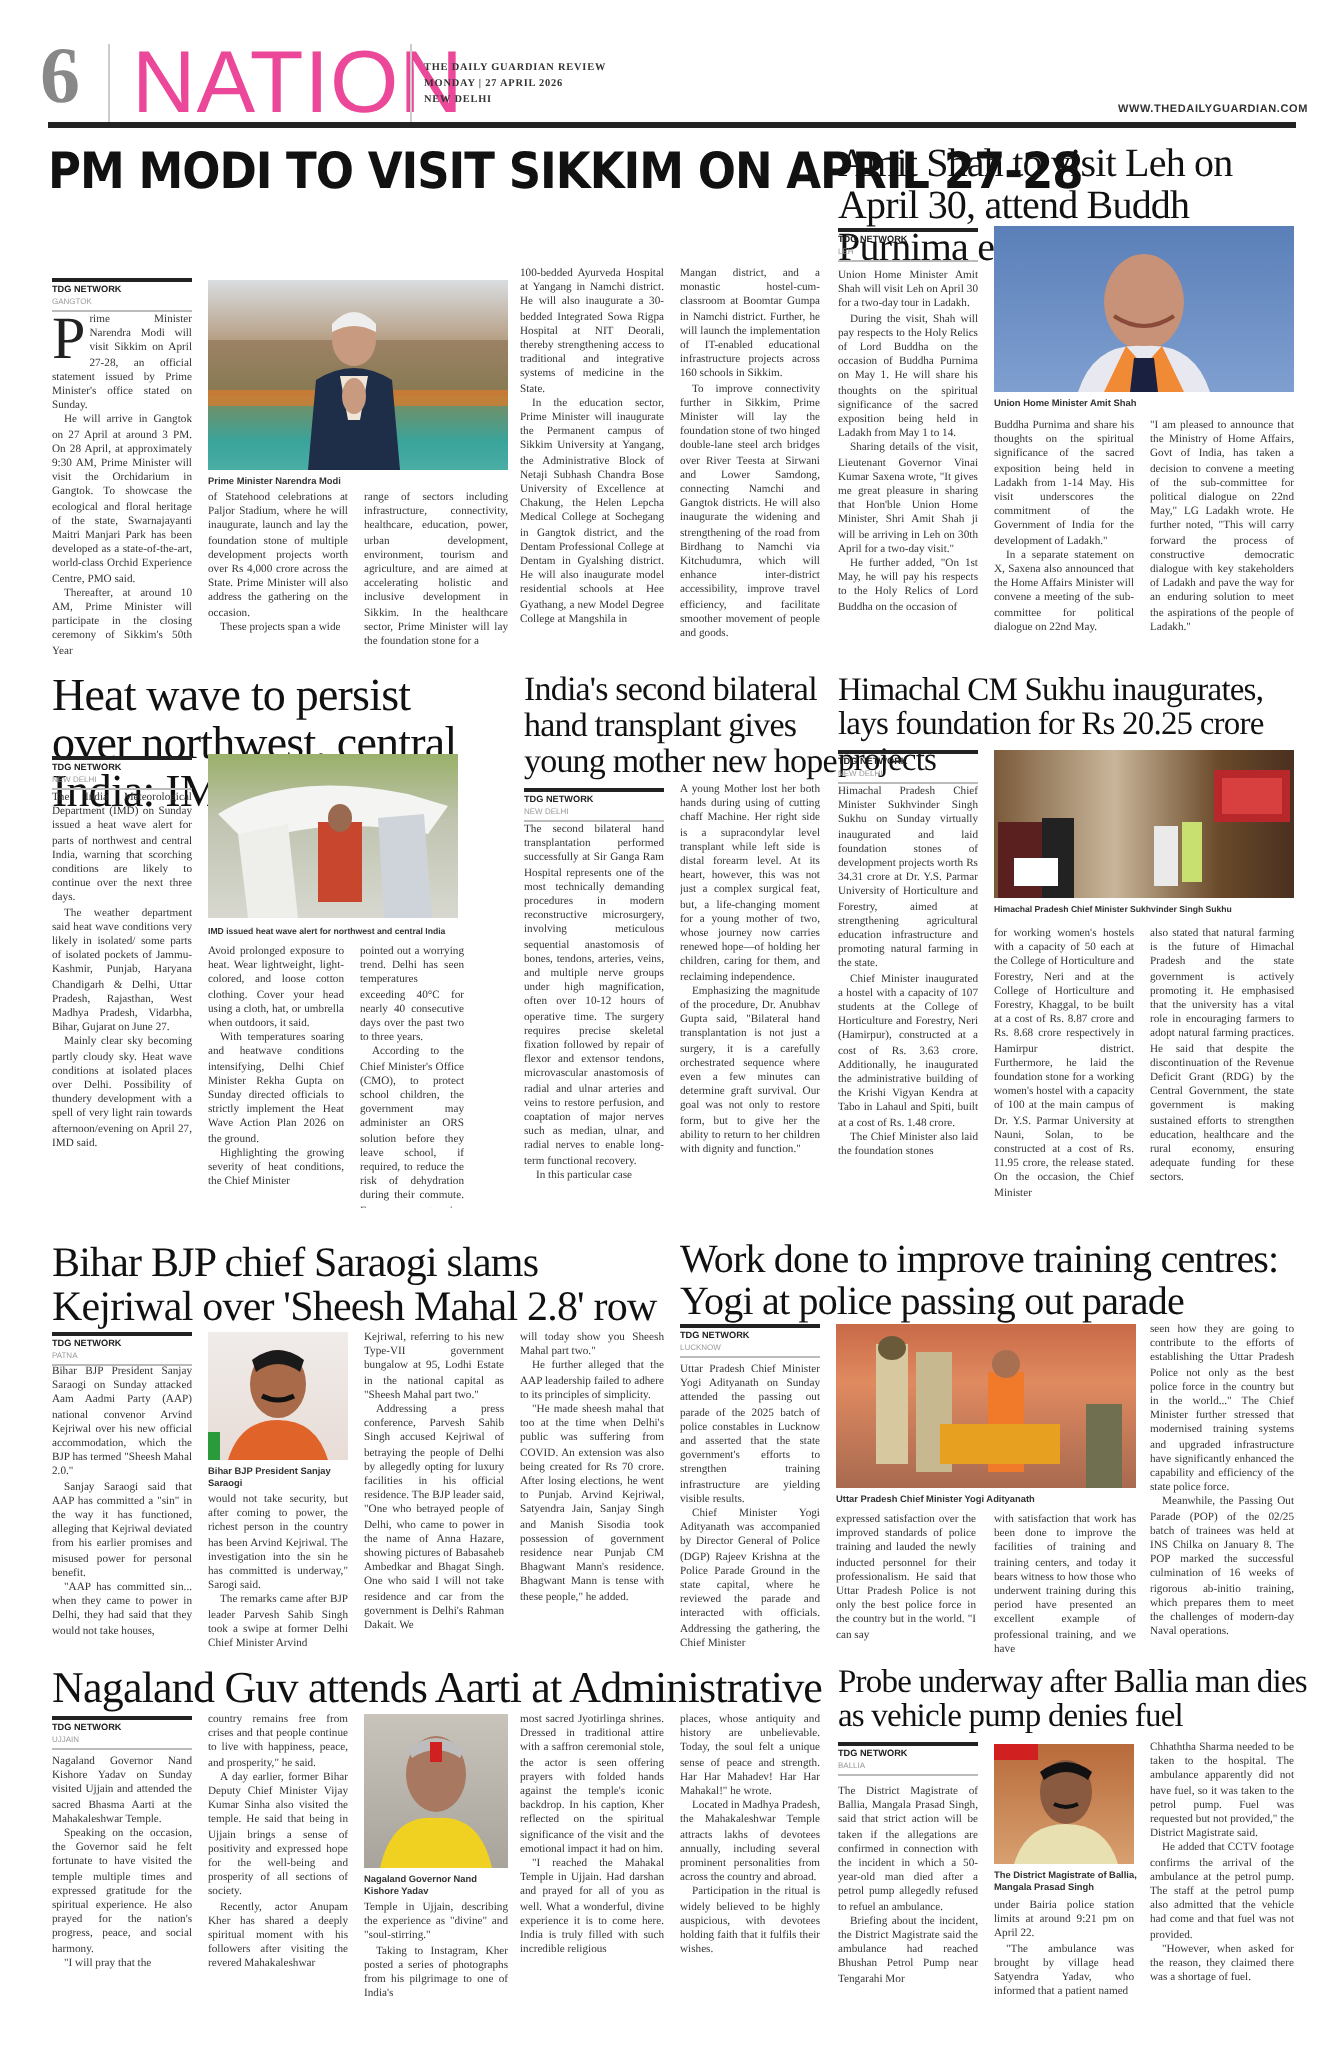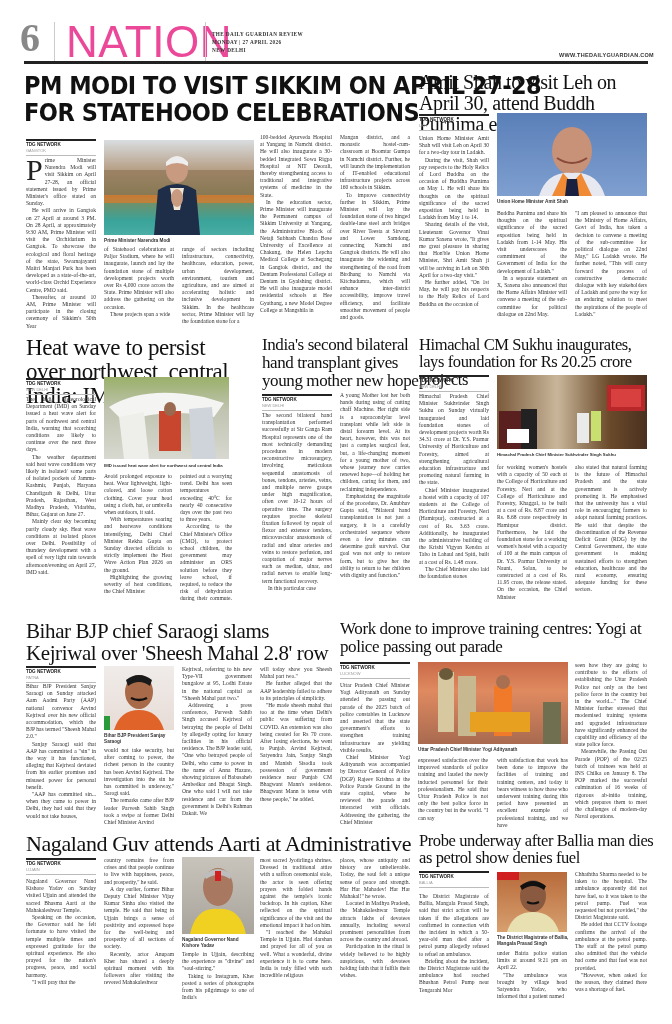--- a/index.html
+++ b/index.html
@@ -36,21 +36,20 @@
   <div>THE DAILY GUARDIAN REVIEW</div>
   <div>MONDAY | 27 APRIL 2026</div>
   <div>NEW DELHI</div>
 </div>
 <div class="abs mast-url">WWW.THEDAILYGUARDIAN.COM</div>
 <div class="abs mast-rule"></div>
 
 <div class="abs" style="left:24px;top:72px;width:355px">
   <div class="h-sans" style="font-size:25px;white-space:nowrap">
     <div>PM MODI TO VISIT SIKKIM ON APRIL 27-28</div>
-    <div>FOR STATEHOOD CELEBRATIONS</div>
   </div>
 </div>
 <div class="abs byline" style="left:26px;top:139px;width:70px">
   <span class="net">TDG NETWORK</span>
   <span class="place">GANGTOK</span>
 </div>
 <div class="abs body" style="left:26px;top:157px;width:70px;height:172px">
   <span class="dropcap">P</span>
   <p class="noind">rime Minister Narendra Modi will visit Sikkim on April 27-28, an official statement issued by Prime Minister's office stated on Sunday.</p>
   <p>He will arrive in Gangtok on 27 April at around 3 PM. On 28 April, at approximately 9:30 AM, Prime Minister will visit the Orchidarium in Gangtok. To showcase the ecological and floral heritage of the state, Swarnajayanti Maitri Manjari Park has been developed as a state-of-the-art, world-class Orchid Experience Centre, PMO said.</p>
@@ -213,21 +212,21 @@
 <div class="abs body" style="left:182px;top:666px;width:70px;height:161px">
   <p class="noind">Kejriwal, referring to his new Type-VII government bungalow at 95, Lodhi Estate in the national capital as "Sheesh Mahal part two."</p>
   <p>Addressing a press conference, Parvesh Sahib Singh accused Kejriwal of betraying the people of Delhi by allegedly opting for luxury facilities in his official residence. The BJP leader said, "One who betrayed people of Delhi, who came to power in the name of Anna Hazare, showing pictures of Babasaheb Ambedkar and Bhagat Singh. One who said I will not take residence and car from the government is Delhi's Rahman Dakait. We</p>
 </div>
 <div class="abs body" style="left:260px;top:666px;width:72px;height:161px">
   <p class="noind">will today show you Sheesh Mahal part two."</p>
   <p>He further alleged that the AAP leadership failed to adhere to its principles of simplicity.</p>
   <p>"He made sheesh mahal that too at the time when Delhi's public was suffering from COVID. An extension was also being created for Rs 70 crore. After losing elections, he went to Punjab. Arvind Kejriwal, Satyendra Jain, Sanjay Singh and Manish Sisodia took possession of government residence near Punjab CM Bhagwant Mann's residence. Bhagwant Mann is tense with these people," he added.</p>
 </div>
 
-<div class="abs h-serif" style="left:340px;top:620px;width:310px;font-size:17px">Work done to improve training centres: Yogi at police passing out parade</div>
+<div class="abs h-serif" style="left:340px;top:620px;width:310px;font-size:20px">Work done to improve training centres: Yogi at police passing out parade</div>
 <div class="abs byline" style="left:340px;top:662px;width:70px">
   <span class="net">TDG NETWORK</span>
   <span class="place">LUCKNOW</span>
 </div>
 <div class="abs body" style="left:340px;top:682px;width:70px;height:145px">
   <p class="noind">Uttar Pradesh Chief Minister Yogi Adityanath on Sunday attended the passing out parade of the 2025 batch of police constables in Lucknow and asserted that the state government's efforts to strengthen training infrastructure are yielding visible results.</p>
   <p>Chief Minister Yogi Adityanath was accompanied by Director General of Police (DGP) Rajeev Krishna at the Police Parade Ground in the state capital, where he reviewed the parade and interacted with officials. Addressing the gathering, the Chief Minister</p>
 </div>
 <div class="abs photo" style="left:418px;top:662px;width:150px;height:82px;background:linear-gradient(180deg,#c86a48 0%,#e08a60 35%,#a86a50 100%)">
   <svg width="150" height="82" viewBox="0 0 150 82">
@@ -283,21 +282,21 @@
 <div class="abs body" style="left:260px;top:857px;width:72px;height:151px">
   <p class="noind">most sacred Jyotirlinga shrines. Dressed in traditional attire with a saffron ceremonial stole, the actor is seen offering prayers with folded hands against the temple's iconic backdrop. In his caption, Kher reflected on the spiritual significance of the visit and the emotional impact it had on him.</p>
   <p>"I reached the Mahakal Temple in Ujjain. Had darshan and prayed for all of you as well. What a wonderful, divine experience it is to come here. India is truly filled with such incredible religious</p>
 </div>
 <div class="abs body" style="left:340px;top:857px;width:70px;height:151px">
   <p class="noind">places, whose antiquity and history are unbelievable. Today, the soul felt a unique sense of peace and strength. Har Har Mahadev! Har Har Mahakal!" he wrote.</p>
   <p>Located in Madhya Pradesh, the Mahakaleshwar Temple attracts lakhs of devotees annually, including several prominent personalities from across the country and abroad.</p>
   <p>Participation in the ritual is widely believed to be highly auspicious, with devotees holding faith that it fulfils their wishes.</p>
 </div>
 
-<div class="abs h-serif" style="left:419px;top:832px;width:240px;font-size:16.5px">Probe underway after Ballia man dies as petrol show denies fuel</div>
+<div class="abs h-serif" style="left:419px;top:832px;width:240px;font-size:16.5px">Probe underway after Ballia man dies as vehicle pump denies fuel</div>
 <div class="abs byline" style="left:419px;top:871px;width:70px">
   <span class="net">TDG NETWORK</span>
   <span class="place">BALLIA</span>
 </div>
 <div class="abs body" style="left:419px;top:893px;width:70px;height:115px">
   <p class="noind">The District Magistrate of Ballia, Mangala Prasad Singh, said that strict action will be taken if the allegations are confirmed in connection with the incident in which a 50-year-old man died after a petrol pump allegedly refused to refuel an ambulance.</p>
   <p>Briefing about the incident, the District Magistrate said the ambulance had reached Bhushan Petrol Pump near Tengarahi Mor</p>
 </div>
 <div class="abs photo" style="left:497px;top:872px;width:70px;height:60px;background:linear-gradient(180deg,#b86a3a 0%,#d8a070 100%)">
   <svg width="70" height="60" viewBox="0 0 70 60">

